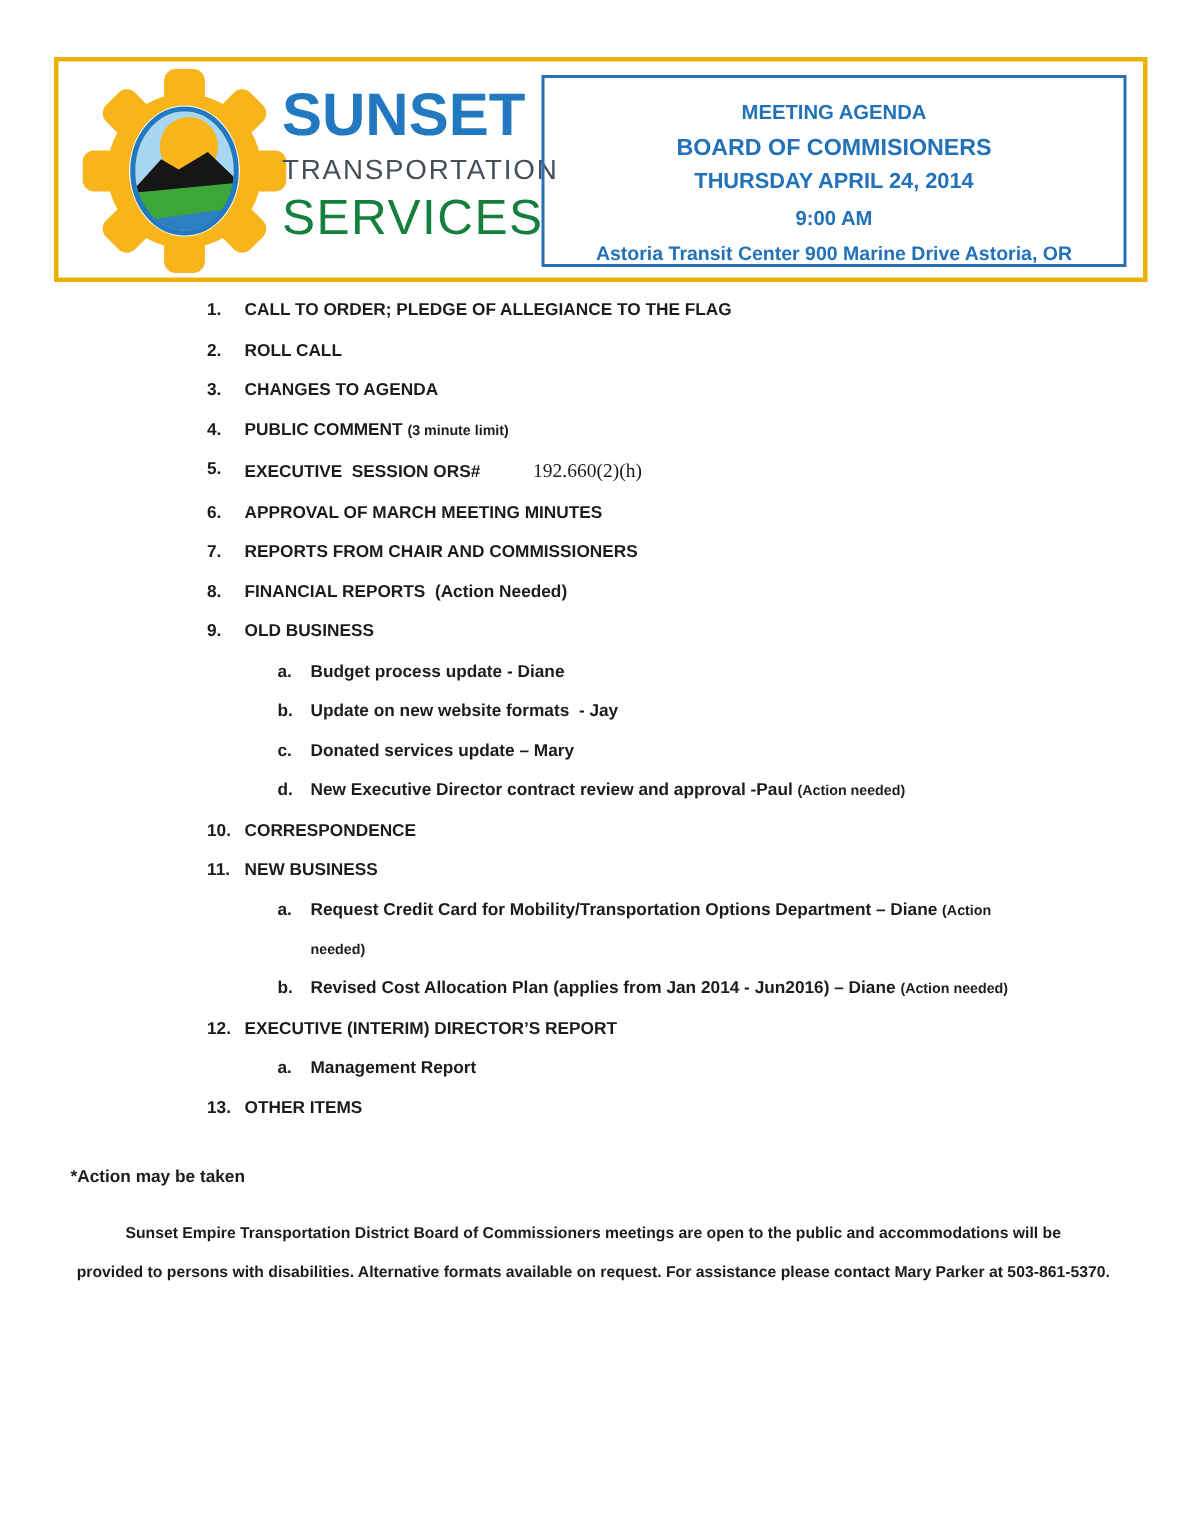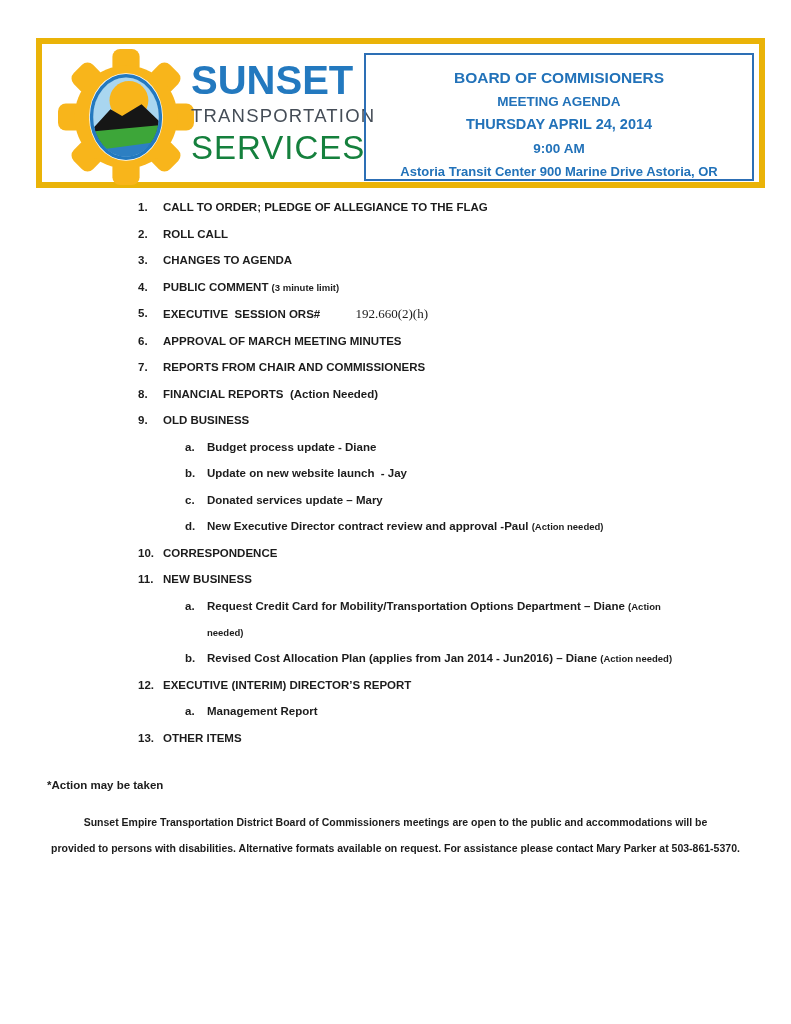--- a/index.html
+++ b/index.html
@@ -5,21 +5,21 @@
   html,body { margin:0; padding:0; background:#ffffff; }
   .page {
     position:relative; width:791px; height:1024px; background:#ffffff;
     font-family:"Liberation Sans","DejaVu Sans",sans-serif; color:#1c1c1c;
     overflow:hidden;
   }
 
   
   .header-box {
     position:absolute; left:36px; top:38px; width:729px; height:150px;
-    border:6px solid #eab308; box-sizing:border-box;
+    border:3px solid #eab308; box-sizing:border-box;
   }
   .logo-svg { position:absolute; left:16px; top:5px; }
   .logo-text { position:absolute; left:149px; top:16px; white-space:nowrap; }
   .lw1 { font-size:40px; font-weight:700; color:#2379bf; line-height:1; }
   .lw2 { font-size:18.5px; font-weight:400; color:#454d57; letter-spacing:1.2px; margin-top:7px; line-height:1; }
   .lw3 { font-size:33px; font-weight:400; color:#15803d; letter-spacing:1px; margin-top:5px; line-height:1; }
 
   .info-box {
     position:absolute; left:322px; top:9px; width:390px; height:128px;
     border:2.5px solid #2d6fb5; box-sizing:border-box;
@@ -87,22 +87,22 @@
       <ellipse cx="70" cy="70" rx="35.5" ry="42.5" fill="none" stroke="#2379bf" stroke-width="3.5"></ellipse>
     </svg>
 
     <div class="logo-text">
       <div class="lw1">SUNSET</div>
       <div class="lw2">TRANSPORTATION</div>
       <div class="lw3">SERVICES</div>
     </div>
 
     <div class="info-box">
+      <div class="info-line il1">MEETING AGENDA</div>
       <div class="info-line il0">BOARD OF COMMISIONERS</div>
-      <div class="info-line il1">MEETING AGENDA</div>
       <div class="info-line il2">THURSDAY APRIL 24, 2014</div>
       <div class="info-line il3">9:00 AM</div>
       <div class="info-line il4">Astoria Transit Center 900 Marine Drive Astoria, OR</div>
     </div>
   </div>
 
   <div class="agenda" id="agenda">
       <div class="item">
         <span class="num">1.</span>
         <div class="body"><span class="t">CALL TO ORDER; PLEDGE OF ALLEGIANCE TO THE FLAG</span></div>
@@ -138,21 +138,21 @@
       <div class="item">
         <span class="num">9.</span>
         <div class="body"><span class="t">OLD BUSINESS</span></div>
       </div>
       <div class="item sub">
         <span class="num">a.</span>
         <div class="body"><span class="t">Budget process update - Diane</span></div>
       </div>
       <div class="item sub">
         <span class="num">b.</span>
-        <div class="body"><span class="t">Update on new website launch  - Jay</span></div>
+        <div class="body"><span class="t">Update on new website formats  - Jay</span></div>
       </div>
       <div class="item sub">
         <span class="num">c.</span>
         <div class="body"><span class="t">Donated services update – Mary</span></div>
       </div>
       <div class="item sub">
         <span class="num">d.</span>
         <div class="body"><span class="t">New Executive Director contract review and approval -Paul </span><span class="sm">(Action needed)</span></div>
       </div>
       <div class="item">

